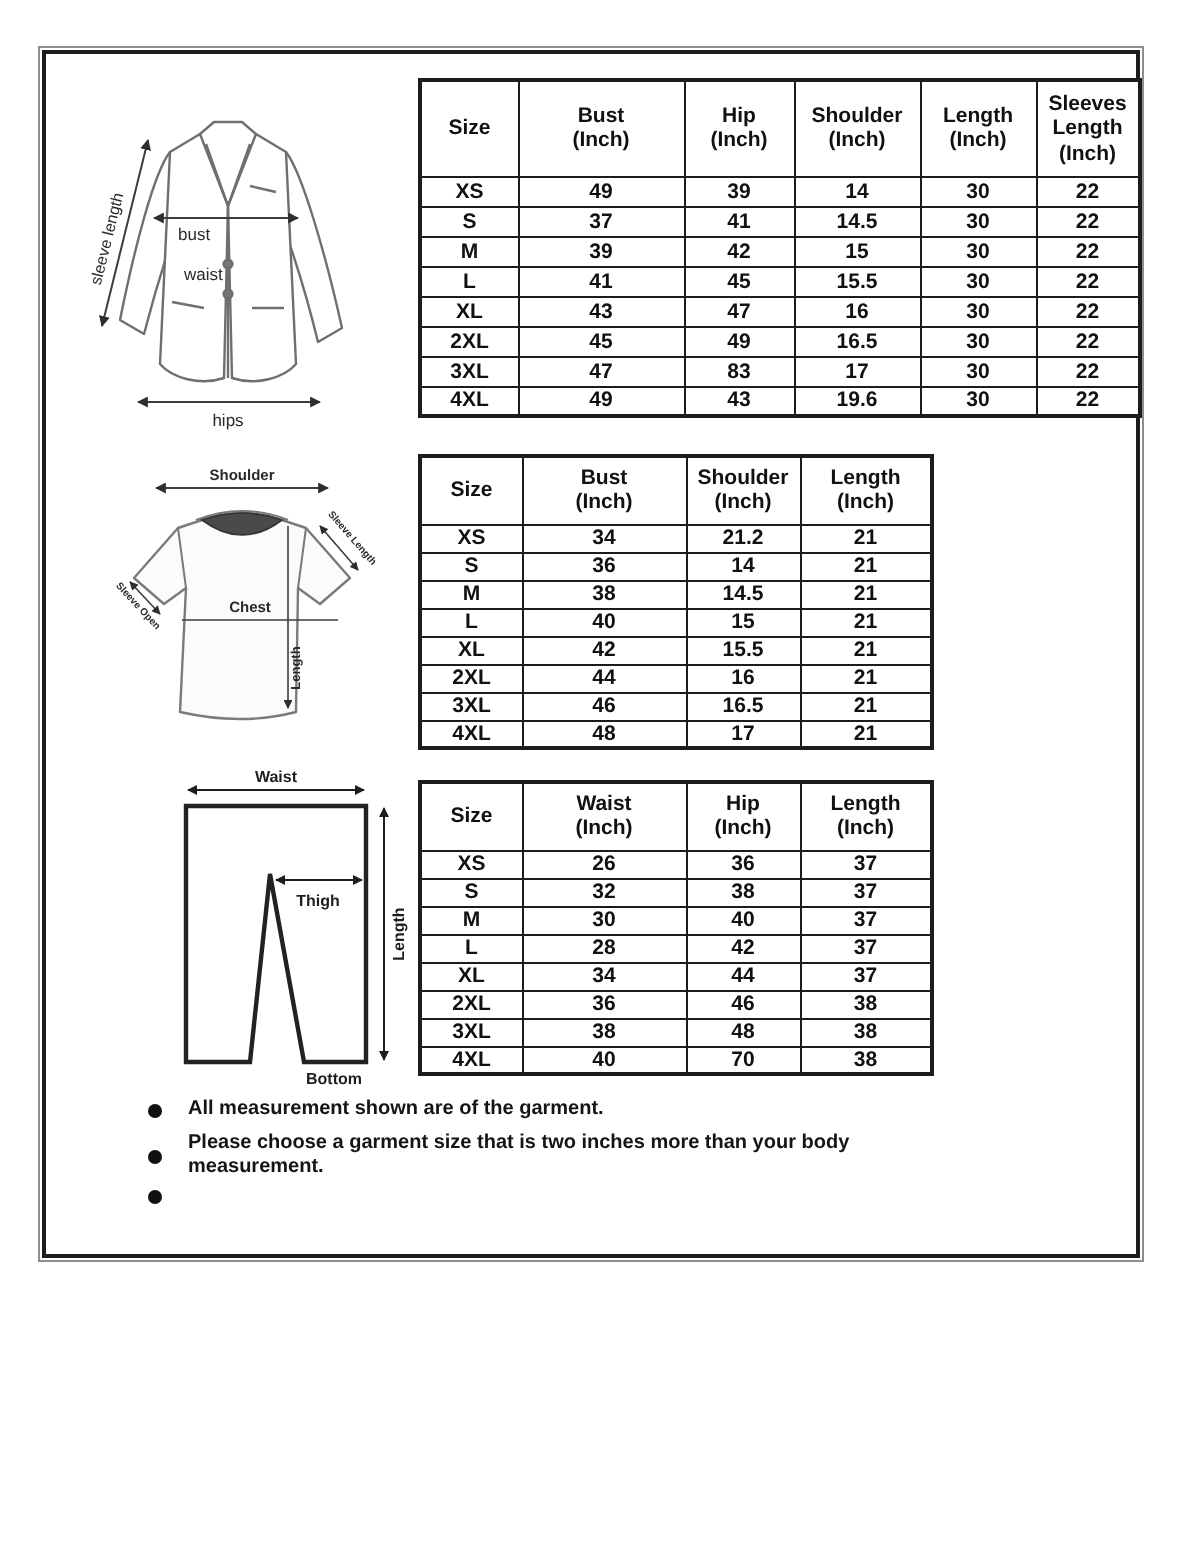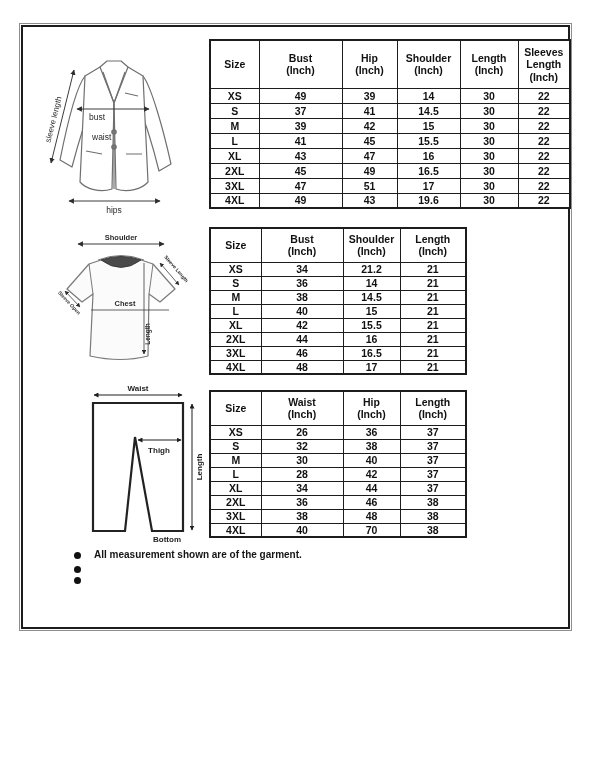--- a/index.html
+++ b/index.html
@@ -202,21 +202,21 @@
       <td>2XL</td>
         <td>45</td>
         <td>49</td>
         <td>16.5</td>
         <td>30</td>
         <td>22</td>
     </tr>
     <tr>
       <td>3XL</td>
         <td>47</td>
-        <td>51</td>
+        <td>83</td>
         <td>17</td>
         <td>30</td>
         <td>22</td>
     </tr>
     <tr>
       <td>4XL</td>
         <td>49</td>
         <td>43</td>
         <td>19.6</td>
         <td>30</td>
@@ -365,17 +365,19 @@
   </tbody>
 </table>
 
 <div class="notes">
   <div class="note">
     <span class="bullet"></span>
     <span class="note-text">All measurement shown are of the garment.</span>
   </div>
   <div class="note">
     <span class="bullet"></span>
+    <span class="note-text">Please choose a garment size that is two inches more than your body
+measurement.</span>
   </div>
   <div class="note">
     <span class="bullet"></span>
   </div>
 </div>
 
 </body></html>

